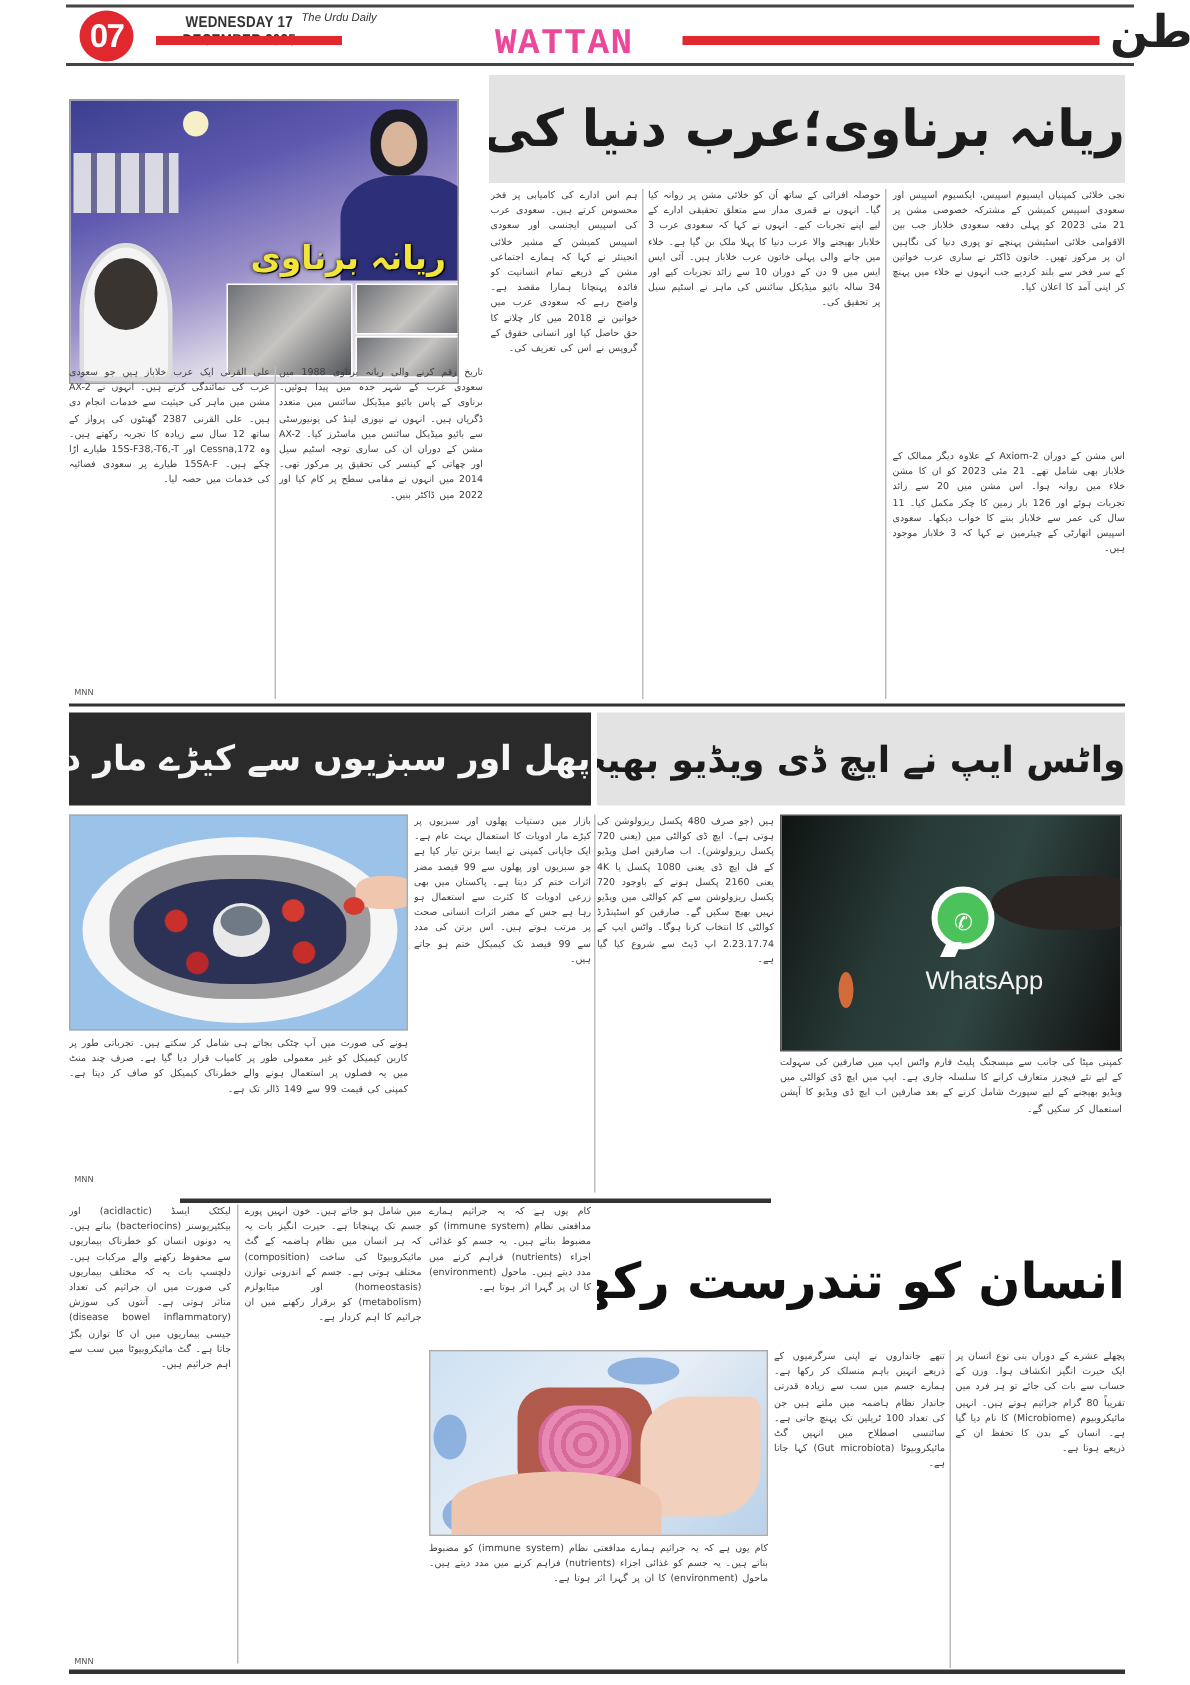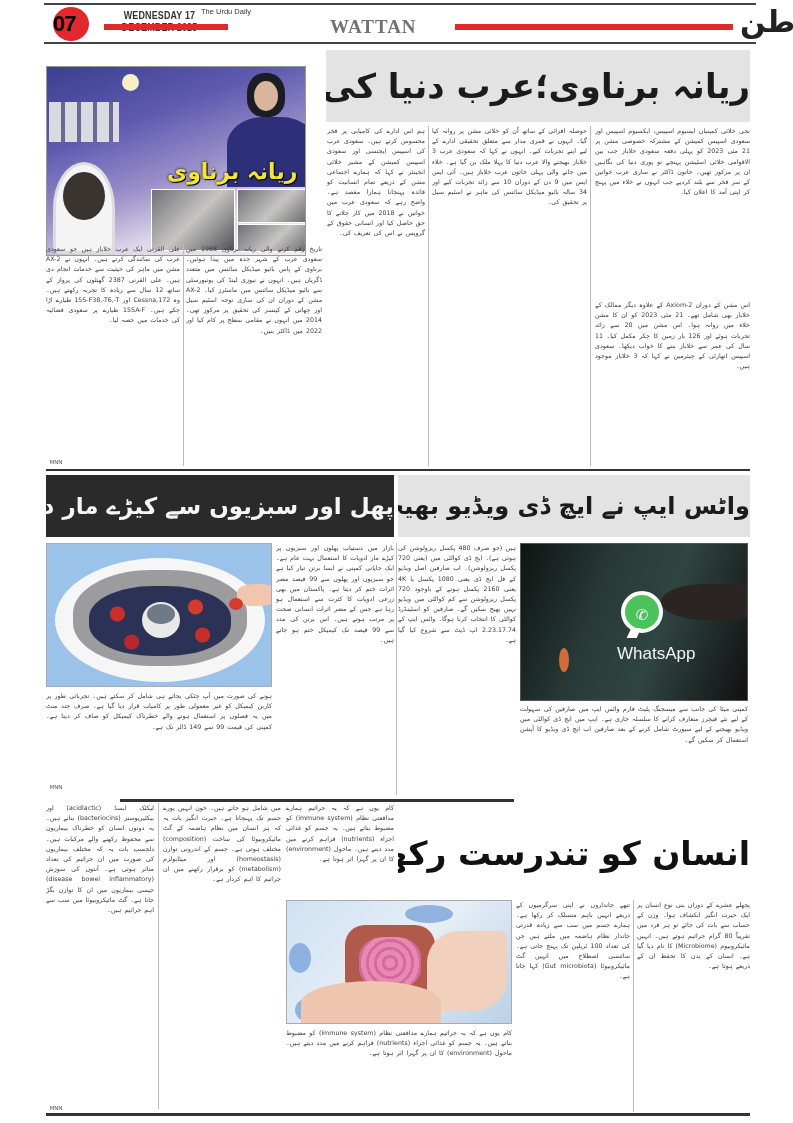--- a/index.html
+++ b/index.html
@@ -4,32 +4,32 @@
 <style>
   * { box-sizing: border-box; margin: 0; padding: 0; }
   html, body { width: 793px; height: 1123px; background: #ffffff; overflow: hidden; }
   body { position: relative; font-family: "DejaVu Sans", sans-serif; color: #222; }
 
   
   .mast-rule-top { position: absolute; left: 44px; top: 3px; width: 712px; height: 2px; background: #444; }
   .mast-rule-bot { position: absolute; left: 44px; top: 42px; width: 712px; height: 2px; background: #444; }
   .page-num {
     position: absolute; left: 53px; top: 7px; width: 36px; height: 34px; border-radius: 50%;
-    background: #e0282e; color: #000000; font-family: "Liberation Sans", sans-serif;
-    font-weight: bold; font-size: 22px; line-height: 34px; letter-spacing: -1px;
+    background: #e0282e; color: #ffffff; font-family: "Liberation Sans", sans-serif;
+    font-weight: bold; font-size: 22px; line-height: 34px; text-align: center; letter-spacing: -1px;
   }
   .mast-date {
     position: absolute; left: 100px; top: 9px; width: 140px; font-family: "Liberation Sans", sans-serif;
     font-weight: bold; font-size: 10.5px; color: #333; text-align: center; transform: scaleX(0.85); transform-origin: left;
     letter-spacing: 0.2px;
   }
   .red-bar-left { position: absolute; left: 104px; top: 24px; width: 124px; height: 6px; background: #e0282e; }
   .red-bar-right { position: absolute; left: 455px; top: 24px; width: 278px; height: 6px; background: #e0282e; }
-  .mast-sub { position: absolute; left: 201px; top: 7px; font-family: "Liberation Sans", sans-serif; font-size: 7.5px; color: #333; }
-  .mast-title { position: absolute; left: 330px; top: 16px; font-family: Liberation Serif, serif; font-weight: bold; font-size: 19px; letter-spacing: 1px; color: #737373; }
+  .mast-sub { position: absolute; left: 201px; top: 7px; font-family: "Liberation Sans", sans-serif; font-size: 7.5px; color: #333; font-style: italic; }
+  .mast-title { position: absolute; left: 330px; top: 16px; font-family: Liberation Mono, monospace; font-weight: bold; font-size: 24px; letter-spacing: 1px; color: #ec4899; }
   .mast-urdu { position: absolute; left: 740px; top: 6px; font-family: "DejaVu Sans", sans-serif; font-weight: bold; font-size: 30px; color: #222; direction: rtl; line-height: 32px; }
 
   
   .photo { position: absolute; overflow: hidden; }
   .astro-img { left: 46px; top: 50px; width: 260px; height: 190px;
     background: linear-gradient(160deg, #3b3f8e 0%, #5f5ab0 30%, #9a8fc9 55%, #dcd8e7 75%, #f2f0f2 100%); border: 1px solid #999; margin-top: 16px; }
   .astro-moon { position: absolute; left: 75px; top: 7px; width: 17px; height: 17px; border-radius: 50%; background: #f5f0c8; }
   .astro-crew { position: absolute; left: 2px; top: 35px; width: 70px; height: 40px; background: repeating-linear-gradient(90deg, #e8e8ea 0 12px, #6b6c90 12px 16px); opacity: 0.9; }
   .astro-woman-head { position: absolute; left: 200px; top: 6px; width: 38px; height: 44px; border-radius: 45% 45% 40% 40%; background: #1c1c24; }
   .astro-woman-face { position: absolute; left: 207px; top: 14px; width: 24px; height: 30px; border-radius: 50%; background: #d9b59c; }

